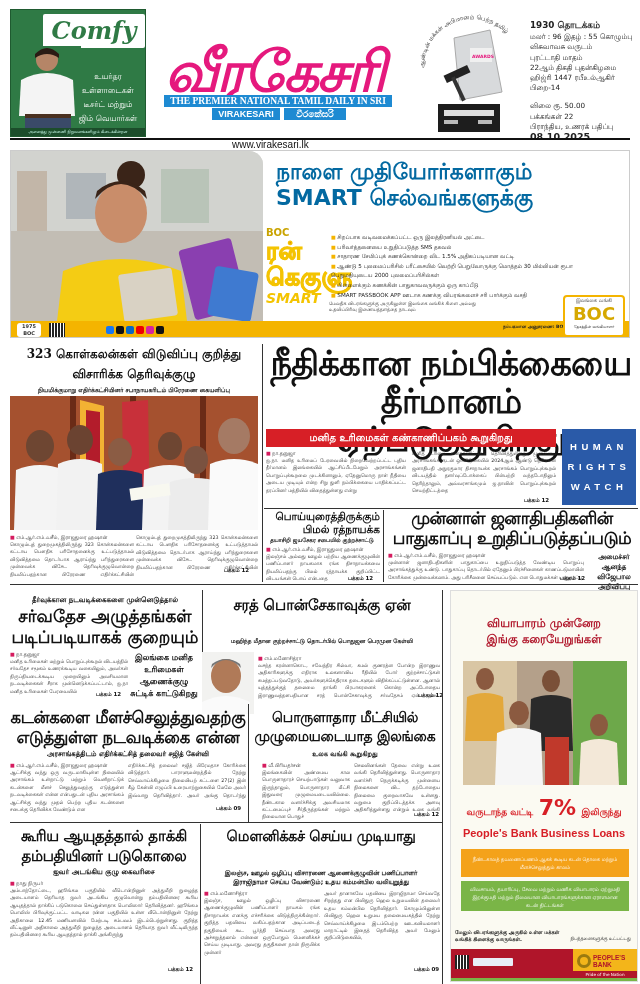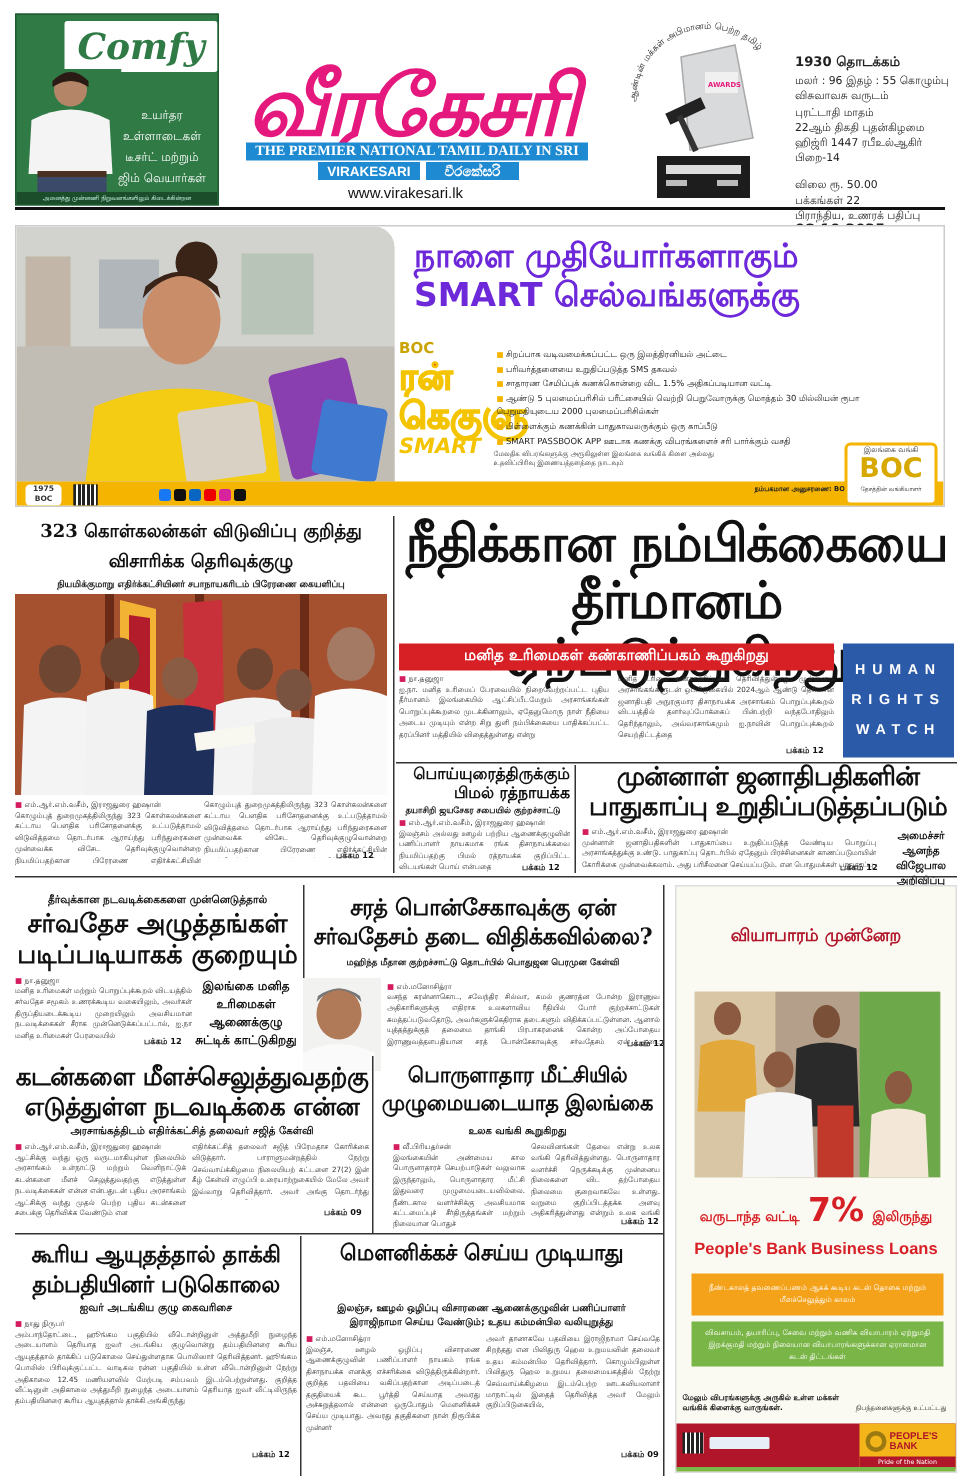--- a/index.html
+++ b/index.html
@@ -12,35 +12,35 @@
   .comfy-logo { position: absolute; left: 32px; top: 4px; width: 102px; height: 34px; background: #fff; border-radius: 2px; color: #2f7a45; font: italic bold 24px "DejaVu Serif", serif; text-align: center; line-height: 34px; }
   .comfy-man { position: absolute; left: 4px; top: 36px; width: 66px; height: 92px; }
   .comfy-tagline { position: absolute; right: 4px; top: 60px; width: 66px; color: #fff; font-size: 8px; line-height: 14px; text-align: center; }
   .comfy-foot { position: absolute; left: 0; bottom: 0; width: 100%; height: 8px; background: #1c4d2b; color: #cfe; font-size: 4px; line-height: 8px; text-align: center; }
 
   .logo { left: 165px; top: 40px; width: 200px; height: 62px; color: #e5197d; font: italic bold 56px "DejaVu Serif", serif; line-height: 62px; letter-spacing: -2px; text-align: center; }
   .tagline-bar { left: 164px; top: 95px; width: 228px; height: 12px; background: #1e8ad2; color: #fff; font: bold 9.5px "Liberation Serif", serif; text-align: center; line-height: 12px; }
   .subname { left: 212px; top: 108px; width: 134px; height: 12px; display: flex; }
   .subname .en { width: 68px; background: #1e8ad2; color: #fff; font: bold 9px "Liberation Sans", sans-serif; text-align: center; line-height: 12px; }
   .subname .si { flex: 1; background: #1e8ad2; color: #fff; font: bold 9px "Liberation Sans", sans-serif; text-align: center; line-height: 12px; margin-left: 4px; }
-  .website { left: 232px; top: 124px; font: 10px "Liberation Sans", sans-serif; color: #111; text-align: right; }
+  .website { left: 232px; top: 139px; font: 10px "Liberation Sans", sans-serif; color: #111; text-align: right; }
 
   .award { left: 410px; top: 8px; width: 118px; height: 128px; }
 
-  .edition { left: 530px; top: 20px; width: 108px; font-size: 7.2px; line-height: 10.2px; color: #222; margin-top: 17px; }
+  .edition { left: 530px; top: 20px; width: 108px; font-size: 7.2px; line-height: 10.2px; color: #222; }
   .edition .since { font-weight: bold; font-size: 8.8px; margin-bottom: 2px; }
   .edition .gap { height: 8px; }
   .edition .date { font-weight: bold; font-size: 9.5px; }
 
   .rule { left: 10px; top: 138px; width: 620px; height: 2px; background: #111; }
 
   
   .boc-ad { left: 10px; top: 150px; width: 620px; height: 188px; border: 1px solid #ccc; background: #fff; overflow: hidden; }
   .boc-photo { position: absolute; left: 0; top: 0; width: 252px; height: 170px; background: linear-gradient(180deg,#d6d7d3 0%,#c8c6bf 55%,#b1aba1 100%); border-radius: 0 14px 0 0; overflow: hidden; }
-  .boc-headline { position: absolute; left: 265px; top: 8px; font: bold 22px "DejaVu Sans", sans-serif; line-height: 26px; color: #6d28d9; }
+  .boc-headline { position: absolute; left: 265px; top: 8px; font: bold 22px "DejaVu Sans", sans-serif; line-height: 26px; color: #0369a1; }
   .boc-brand { position: absolute; left: 255px; top: 76px; width: 70px; }
   .boc-brand .b1 { font: bold 10px "DejaVu Sans", sans-serif; color: #c9a300; }
   .boc-brand .b2 { font: bold 24px "DejaVu Sans", sans-serif; color: #d41c1c; line-height: 26px; -webkit-text-stroke: 1px #f4c400; }
   .boc-brand .b3 { font: italic bold 14px "DejaVu Sans", sans-serif; color: #f4c400; }
   .boc-bullets { position: absolute; left: 320px; top: 82px; width: 256px; list-style: none; font-size: 5.6px; line-height: 9.6px; color: #222; }
   .boc-bullets li::before { content: "■ "; color: #f4b400; font-size: 5px; }
   .boc-note { position: absolute; left: 318px; top: 168px; width: 170px; font-size: 4.6px; line-height: 6px; color: #333; }
   .boc-footer { position: absolute; left: 0; top: 170px; width: 100%; height: 18px; background: #f4b400; }
   .boc-footer .social { position: absolute; left: 95px; top: 5px; display: flex; gap: 2px; }
   .boc-footer .social span { width: 8px; height: 8px; border-radius: 2px; display: inline-block; }
@@ -267,21 +267,20 @@
   <div class="byline">நா.தனுஜா</div>
   <div class="body-txt" style="height:44px;overflow:hidden;">மனித உரிமைகள் மற்றும் பொறுப்புக்கூறல் விடயத்தில் சர்வதேச சமூகம் உணரக்கூடிய வகையிலும், அவர்கள் திருப்தியடைக்கூடிய முறையிலும் அவசியமான நடவடிக்கைகள் சீராக முன்னெடுக்கப்பட்டால், ஐ.நா மனித உரிமைகள் பேரவையில்</div>
 </div>
 <div class="abs page-ref" style="left:96px;top:691px;">பக்கம் 12</div>
 <div class="abs" style="left:130px;top:652px;width:68px;font-size:8px;font-weight:bold;line-height:12px;text-align:center;">இலங்கை மனித உரிமைகள் ஆணைக்குழு சுட்டிக் காட்டுகிறது</div>
 
 <div class="abs vline" style="left:202px;top:590px;height:110px;"></div>
 
 <div class="abs hl" style="left:204px;top:596px;width:236px;font-size:15px;line-height:19px;text-align:center;letter-spacing:-0.3px;">
   <div>சரத் பொன்சேகாவுக்கு ஏன்</div>
-  <div>சர்வதேசம் தடை விதிக்கவில்லை?</div>
 </div>
 <div class="abs" style="left:204px;top:638px;width:236px;font-size:5.8px;font-weight:bold;text-align:center;">மஹிந்த மீதான குற்றச்சாட்டு தொடர்பில் பொதுஜன பெரமுன கேள்வி</div>
 <svg class="abs" style="left:202px;top:652px;width:52px;height:62px;" viewBox="0 0 52 62">
   <rect width="52" height="62" fill="#f2f2f0"></rect>
   <ellipse cx="24" cy="24" rx="15" ry="17" fill="#b07a58"></ellipse>
   <path d="M9 16 Q24 0 39 16 L38 12 Q24 2 10 12 Z" fill="#777"></path>
   <path d="M0 50 Q24 38 48 50 L48 62 L0 62 Z" fill="#fafafa"></path>
 </svg>
 <div class="abs" style="left:258px;top:655px;width:182px;">
   <div class="byline">எம்.மனோசித்ரா</div>
@@ -342,20 +341,21 @@
 <div class="abs" style="left:204px;top:890px;width:116px;">
   <div class="byline">எம்.மனோசித்ரா</div>
   <div class="body-txt" style="height:66px;overflow:hidden;">இலஞ்ச, ஊழல் ஒழிப்பு விசாரணை ஆணைக்குழுவின் பணிப்பாளர் நாயகம் ரங்க திசாநாயக்க எனக்கு எச்சரிக்கை விடுத்திருக்கின்றார். குறித்த பதவியை வகிப்பதற்கான அடிப்படைத் தகுதியைக் கூட பூர்த்தி செய்யாத அவரது அச்சுறுத்தலால் என்னை ஒருபோதும் மௌனிக்கச் செய்ய முடியாது. அவரது தகுதிகளை நான் நிரூபிக்க முன்னர்</div>
 </div>
 <div class="abs body-txt" style="left:324px;top:890px;width:116px;height:66px;overflow:hidden;">அவர் தானாகவே பதவியை இராஜிநாமா செய்வதே சிறந்தது என பிவிதுரு ஹெல உறுமயவின் தலைவர் உதய கம்மன்பில தெரிவித்தார். கொழும்பிலுள்ள பிவிதுரு ஹெல உறுமய தலைமையகத்தில் நேற்று செவ்வாய்க்கிழமை இடம்பெற்ற ஊடகவியலாளர் மாநாட்டில் இதைத் தெரிவித்த அவர் மேலும் குறிப்பிடுகையில்,</div>
 <div class="abs page-ref" style="left:414px;top:966px;">பக்கம் 09</div>
 
 <div class="abs" style="left:450px;top:590px;width:188px;height:392px;background:#fbfaf2;border:1px solid #ddd;">
   <div style="position:absolute;left:0;top:24px;width:100%;text-align:center;font-weight:bold;font-size:11.5px;line-height:16px;color:#b0152a;">
     <div>வியாபாரம் முன்னேற</div>
+    <div>இங்கு கரையேறுங்கள்</div>
   </div>
   <svg style="position:absolute;left:12px;top:70px;width:164px;height:124px;" viewBox="0 0 164 124">
     <rect width="164" height="124" fill="#c9b79a"></rect>
     <rect x="0" y="0" width="54" height="124" fill="#d9c6a4"></rect>
     <rect x="54" y="0" width="56" height="124" fill="#b4a08a"></rect>
     <rect x="110" y="0" width="54" height="124" fill="#6da84a"></rect>
     <ellipse cx="22" cy="18" rx="9" ry="11" fill="#8b5a40"></ellipse>
     <path d="M4 36 Q22 28 40 36 L42 80 L2 80 Z" fill="#e3a83a"></path>
     <ellipse cx="88" cy="20" rx="9" ry="11" fill="#7a5038"></ellipse>
     <path d="M68 38 Q88 30 108 38 L110 90 L66 90 Z" fill="#2a2a2a"></path>

